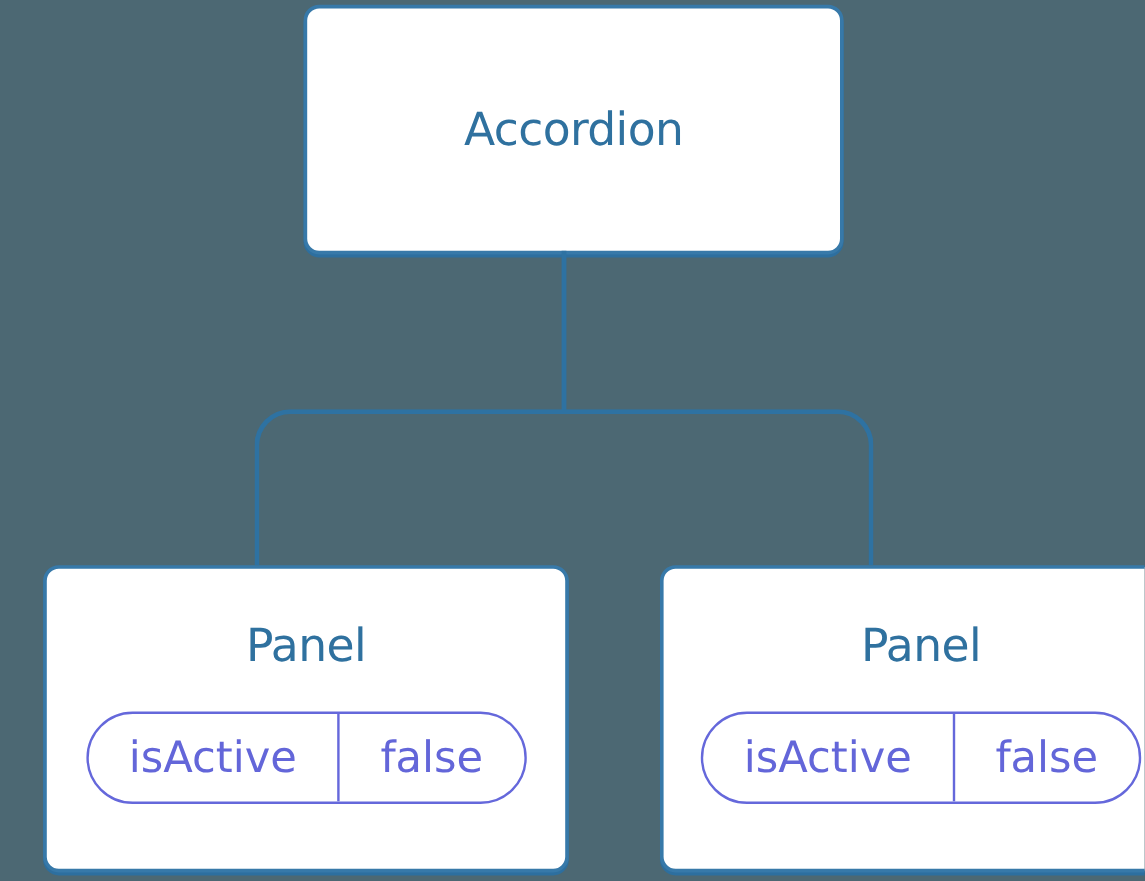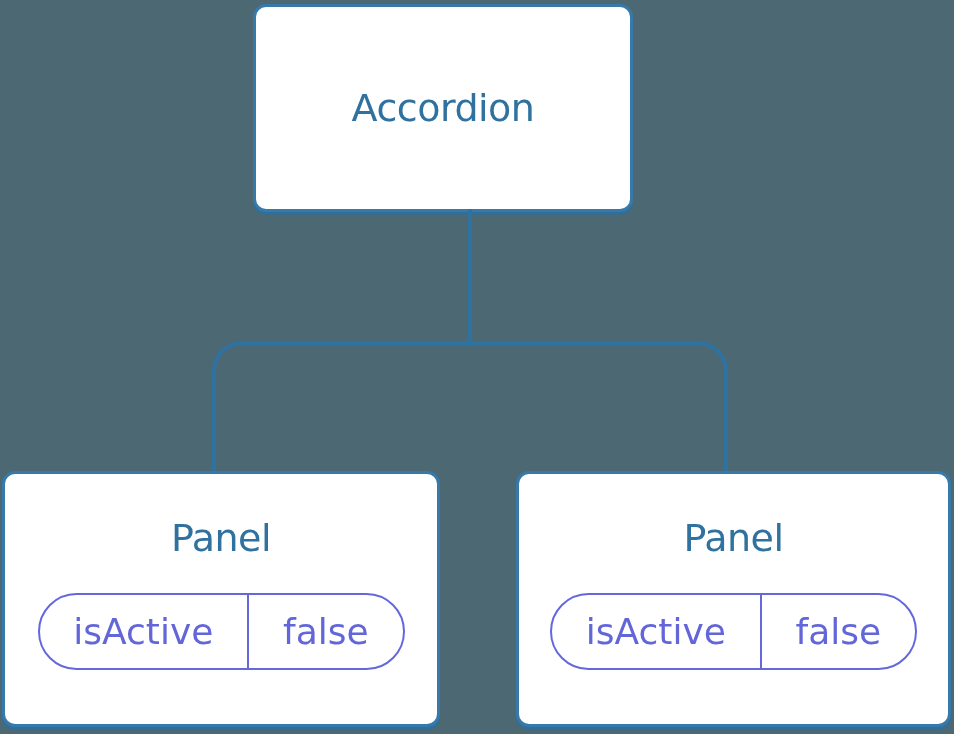--- a/index.html
+++ b/index.html
@@ -20,32 +20,33 @@
     position: absolute;
     box-sizing: border-box;
     background: #FFFFFF;
     border: 3px solid #3779A9;
     border-radius: 13px;
     box-shadow: 0 2.5px 0 0 #2D6F9F;
   }
   .node-root {
     left: 253px;
     top: 4px;
-    width: 380px;
+    width: 450px;
     height: 208px;
     display: flex;
     align-items: center;
     justify-content: center;
   }
   .node-panel {
     top: 471px;
     height: 256px;
     display: flex;
     flex-direction: column;
     align-items: center;
+    margin-left: 34px;
   }
   .node-panel.pos-left  { left: 2px;   width: 438px; }
   .node-panel.pos-right { left: 516px; width: 435px; }
 
   .node-title {
     color: #2F719F;
     font-size: 38px;
     line-height: 48px;
     letter-spacing: -0.5px;
     white-space: nowrap;

